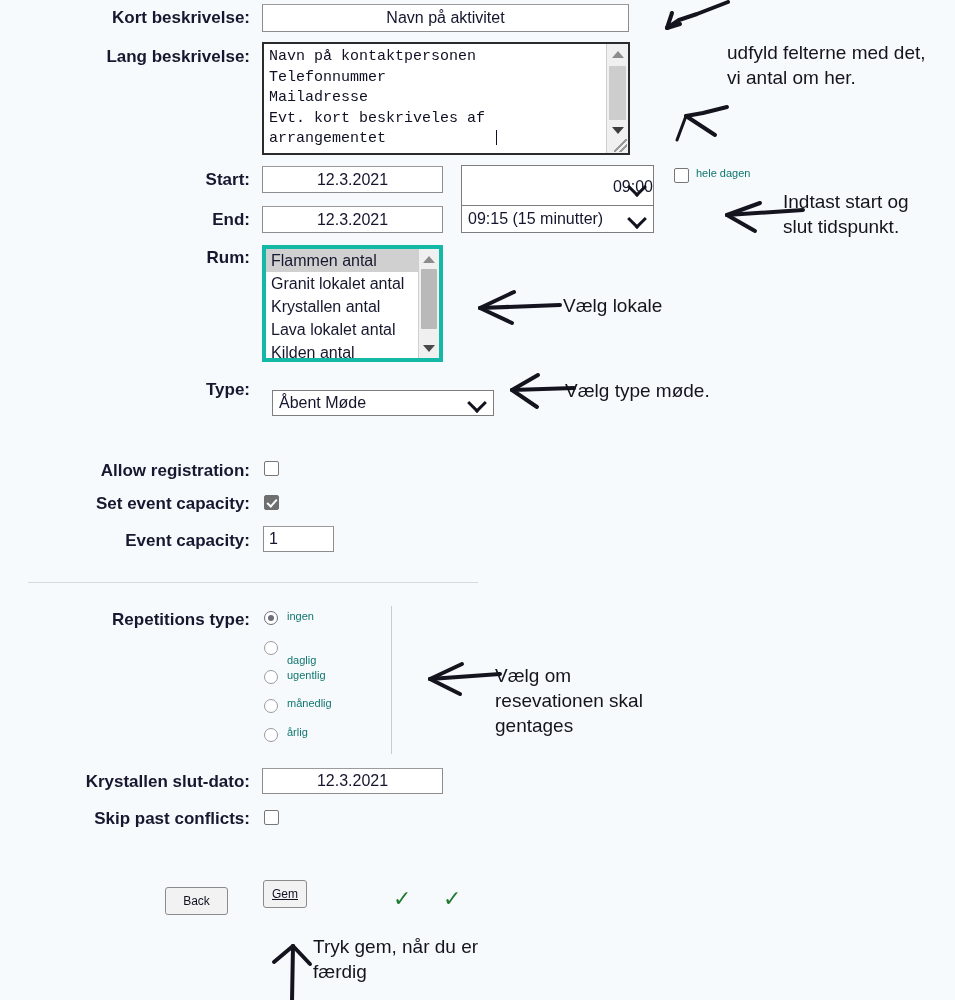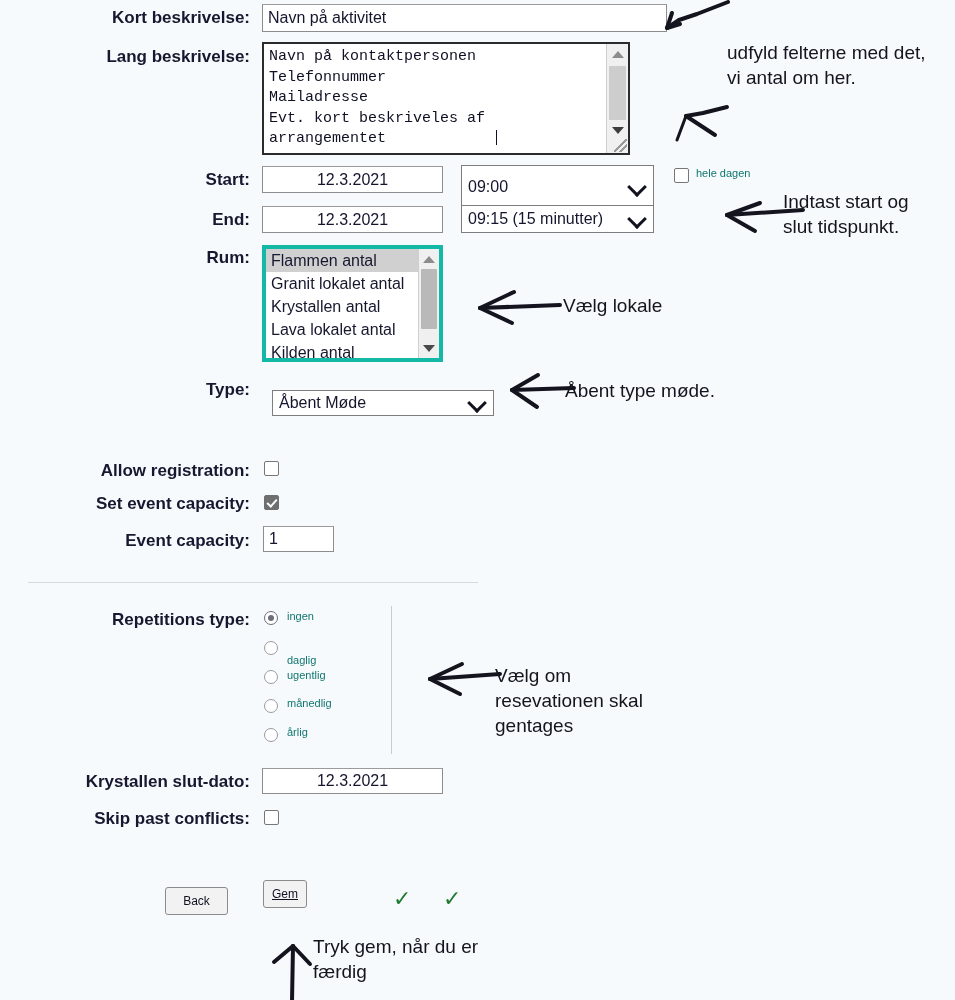--- a/index.html
+++ b/index.html
@@ -251,21 +251,21 @@
     white-space: pre-line;
   }
   .arrow-svg { position: absolute; overflow: visible; }
 </style>
 </head>
 <body>
 
 <div class="page">
 
   <div class="flabel" style="left:50px; top:9px; width:200px;">Kort beskrivelse:</div>
-  <input class="tinput" type="text" style="left: 262px; top: 4px; width: 405px; height: 28px;" value="Navn på aktivitet">
+  <input class="tinput" type="text" style="left: 262px; top: 4px; width: 367px; height: 28px; text-align: center;" value="Navn på aktivitet">
 
   <div class="flabel" style="left:50px; top:48px; width:200px;">Lang beskrivelse:</div>
 
   <div class="tarea-wrap" style="left:262px; top:42px; width:368px; height:113px;">
     <div class="tarea-text">Navn på kontaktpersonen
 Telefonnummer
 Mailadresse
 Evt. kort beskriveles af
 arrangementet</div>
     <span class="caret abs" style="left:232px; top:86px;"></span>
@@ -277,21 +277,21 @@
       <div class="thumb" style="top:22px; height:54px;"></div>
       <div class="arrow" style="top:78px;">
         <span class="tri down"></span>
       </div>
     </div>
     <div class="grip"></div>
   </div>
 
   <div class="flabel" style="left:50px; top:171px; width:200px;">Start:</div>
   <input class="tinput center" type="text" style="left: 262px; top: 166px; width: 181px; height: 27px;" value="12.3.2021">
-  <div class="sel" style="left:461px; top:165px; width:193px; height:44px;">
+  <div class="sel" style="left:461px; top:165px; width:193px; height:44px;justify-content:flex-end;">
     <span>09:00</span>
     <span class="chev"></span>
   </div>
 
   <div class="cbox" style="left:674px; top:168px;"></div>
   <div class="rlabel" style="left:696px; top:167px;">hele dagen</div>
 
   <div class="flabel" style="left:50px; top:211px; width:200px;">End:</div>
   <input class="tinput center" type="text" style="left: 262px; top: 206px; width: 181px; height: 27px;" value="12.3.2021">
   <div class="sel" style="left:461px; top:205px; width:193px; height:28px;">
@@ -395,21 +395,21 @@
     <path d="M12,25 L46,9" stroke="#14141f" stroke-width="4" fill="none" stroke-linecap="round"></path>
     <path d="M12,25 L44,40" stroke="#14141f" stroke-width="4" fill="none" stroke-linecap="round"></path>
   </svg>
   <div class="anno" style="left:563px; top:293px;">Vælg lokale</div>
 
   <svg class="arrow-svg" style="left:502px; top:370px;" width="80" height="45">
     <path d="M72,18 L10,20" stroke="#14141f" stroke-width="4" fill="none" stroke-linecap="round"></path>
     <path d="M10,20 L36,5" stroke="#14141f" stroke-width="4" fill="none" stroke-linecap="round"></path>
     <path d="M10,20 L35,37" stroke="#14141f" stroke-width="4" fill="none" stroke-linecap="round"></path>
   </svg>
-  <div class="anno" style="left:565px; top:378px;">Åbent type møde.</div>
+  <div class="anno" style="left:565px; top:378px;">Vælg type møde.</div>
 
   <svg class="arrow-svg" style="left:418px; top:657px;" width="90" height="45">
     <path d="M82,17 L12,22" stroke="#14141f" stroke-width="4" fill="none" stroke-linecap="round"></path>
     <path d="M12,22 L44,7" stroke="#14141f" stroke-width="4" fill="none" stroke-linecap="round"></path>
     <path d="M12,22 L42,37" stroke="#14141f" stroke-width="4" fill="none" stroke-linecap="round"></path>
   </svg>
   <div class="anno" style="left:495px; top:663px;">Vælg om
 resevationen skal
 gentages</div>
 

